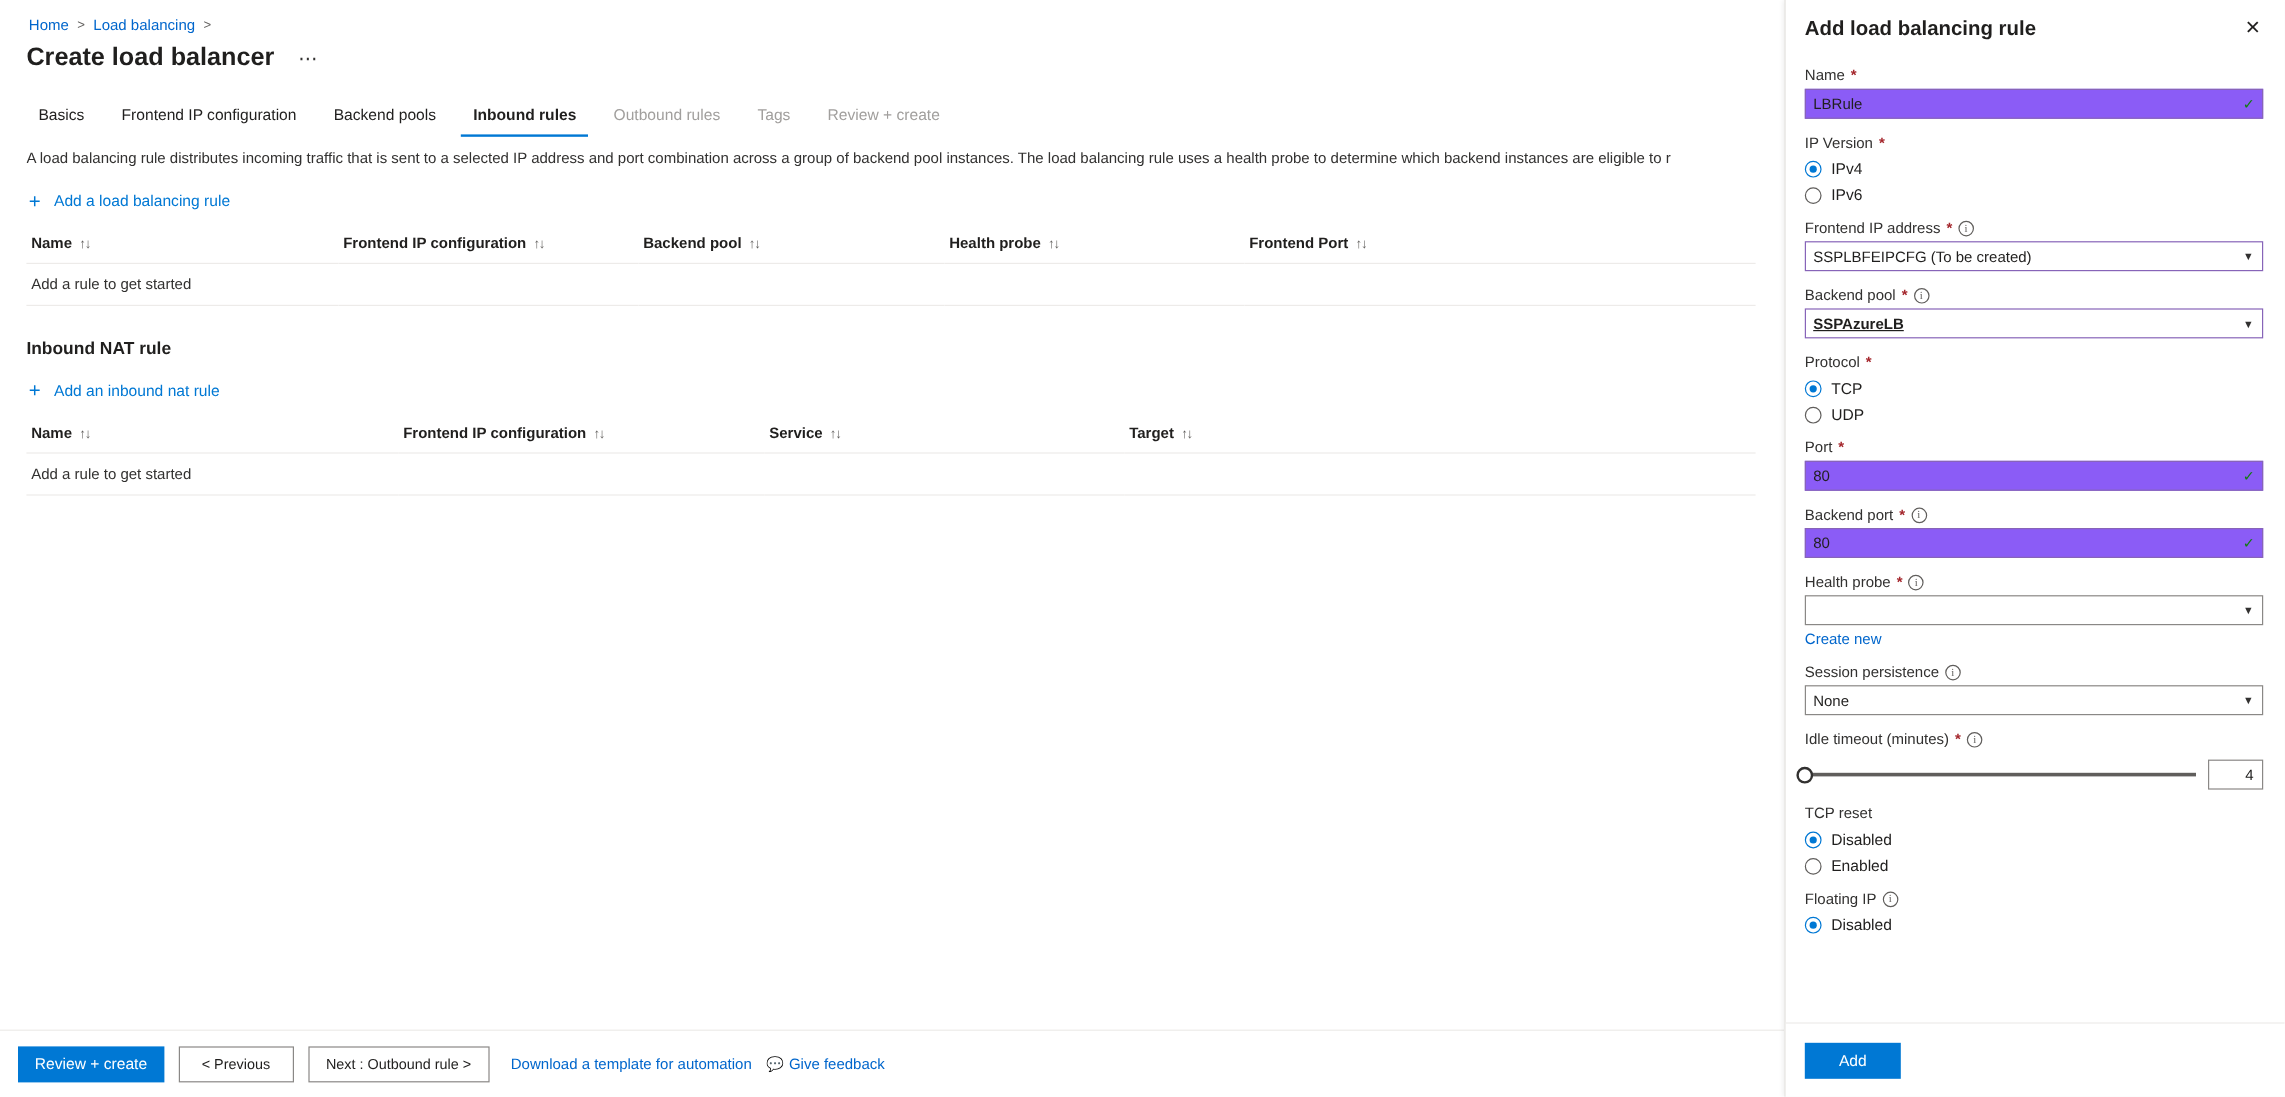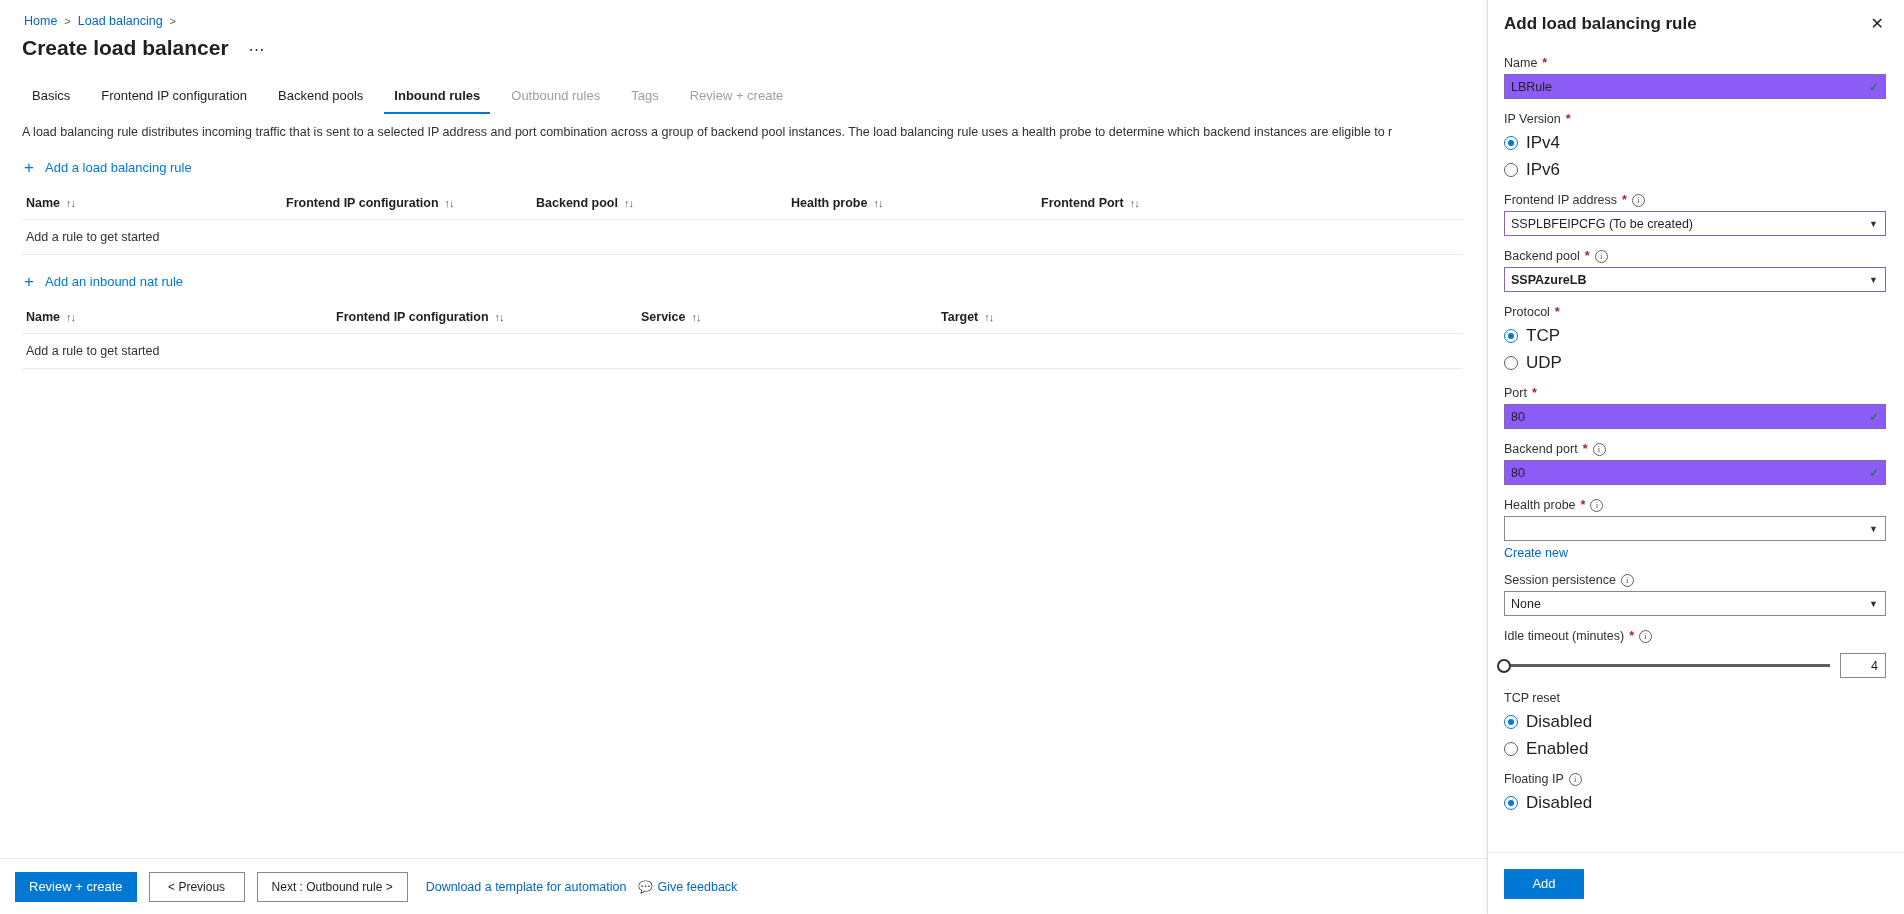--- a/index.html
+++ b/index.html
@@ -194,36 +194,36 @@
     width: 100%; height: 25px;
     border: 1px solid #8a8886;
     background: #fff;
     display: flex; align-items: center; justify-content: space-between;
     padding: 0 7px 0 6px;
     font-size: 12.5px; color: #201f1e;
     cursor: pointer;
   }
   .select.accent { border-color: #8764b8; }
   .select .chev { font-size: 9px; color: #323130; }
-  .select .val.bold { font-weight: 600; }
+  .select .val.bold { font-weight: 600; text-decoration: underline; }
   .select.empty .val { color: #201f1e; }
 
   .radio-row { display: flex; align-items: center; gap: 8px; margin-top: 7px; }
   .radio {
     width: 14px; height: 14px; border-radius: 50%;
     border: 1px solid #605e5c; background: #fff;
     display: inline-flex; align-items: center; justify-content: center;
     flex: none;
   }
   .radio.checked { border-color: #0078d4; }
   .radio.checked::after {
     content: ""; width: 6px; height: 6px; border-radius: 50%;
     background: #0078d4;
   }
-  .radio-label { font-size: 17px; color: #201f1e; }
+  .radio-label { font-size: 13px; color: #201f1e; }
 
   .inline-link { color: #0066cc; font-size: 12.5px; cursor: pointer; display: inline-block; margin-top: 5px;}
 
   .slider-row { display: flex; align-items: center; gap: 10px; margin-top: 10px; }
   .slider-track {
     position: relative; flex: 1; height: 3px; background: #605e5c;
   }
   .slider-thumb {
     position: absolute; left: 0; top: 50%;
     transform: translate(-50%, -50%);
@@ -296,20 +296,21 @@
         </thead>
         <tbody>
           <tr>
             <td colspan="5">Add a rule to get started</td>
           </tr>
         </tbody>
       </table>
     </div>
 
     <div class="section">
+      <div class="section-title">Inbound NAT rule</div>
 
       <div class="add-link">
         <span class="plus">+</span>
         <span>Add an inbound nat rule</span>
       </div>
 
       <table class="grid">
         <thead>
           <tr>
             <th style="width:310px"><span>Name</span><span class="sort">↑↓</span></th>

